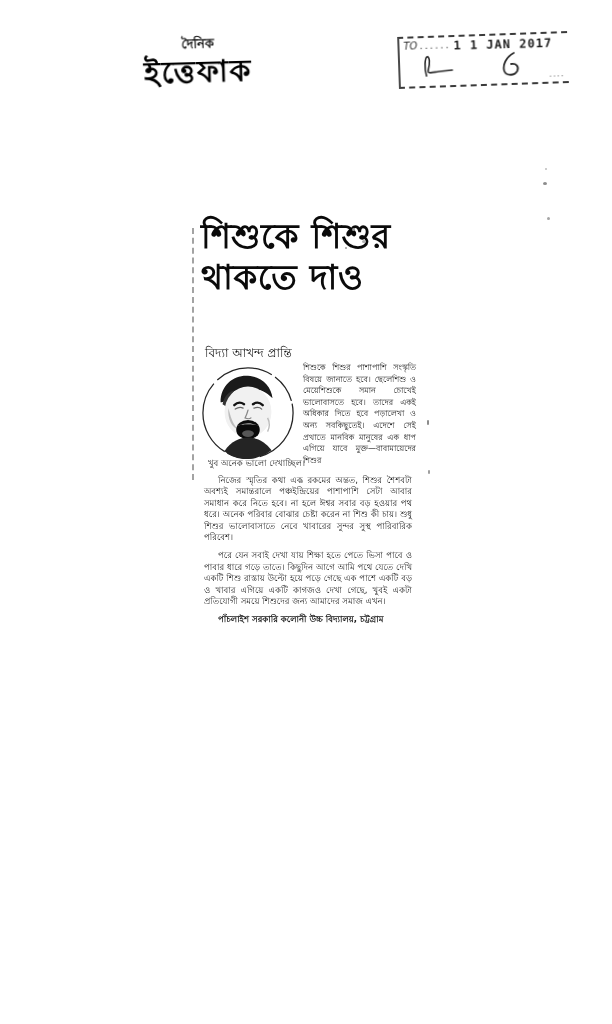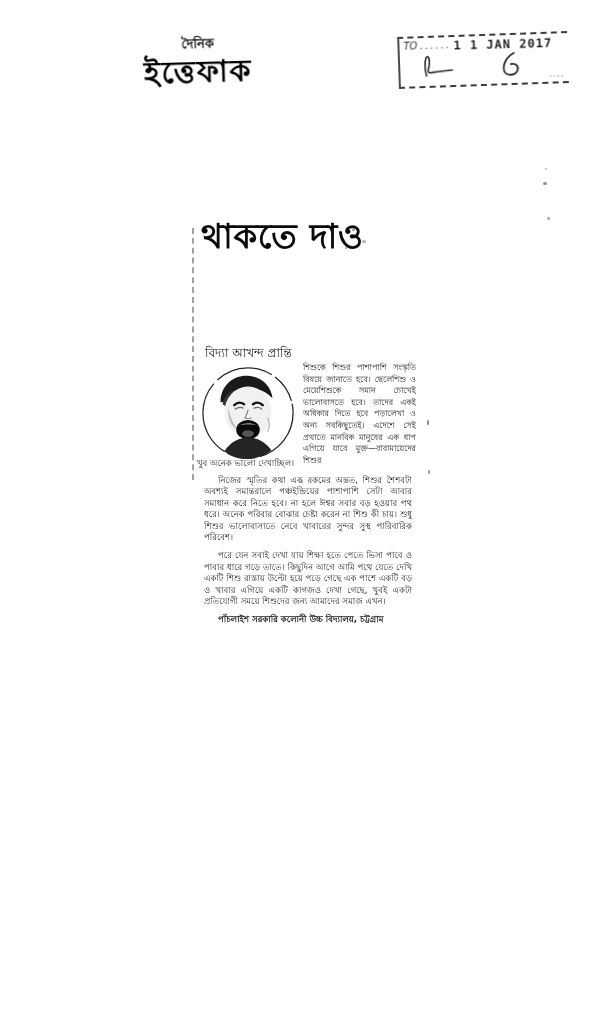--- a/index.html
+++ b/index.html
@@ -41,21 +41,21 @@
     filter:blur(.2px);letter-spacing:.5px;
   }
   .byline{position:absolute;left:205px;top:344px;font-size:12px;font-weight:400;color:#141414;filter:blur(.25px);}
   
   .photo{position:absolute;left:198px;top:365px;width:100px;height:98px;filter:grayscale(1) contrast(1.1) blur(.3px);}
   
   .sidetext{
     position:absolute;left:303px;top:362px;width:113px;
     font-size:8px;line-height:11.6px;text-align:justify;color:#242424;filter:blur(.35px);
   }
-  .caption{position:absolute;left:197px;top:457px;width:108px;font-size:8.5px;color:#242424;filter:blur(.35px);white-space:nowrap;}
+  .caption{position:absolute;left:197px;top:457px;width:108px;font-size:8.5px;color:#242424;filter:blur(.35px);white-space:nowrap;text-align:right;}
   .bodytext{
     position:absolute;left:197px;top:468px;width:222px;
     font-size:8.5px;line-height:11.4px;text-align:justify;color:#1f1f1f;filter:blur(.35px);
   }
   .bodytext p{margin:7px;text-indent:14px;}
   .credit{font-weight:700;text-indent:0;margin-top:1px;}
   
   .speck{position:absolute;background:#9a9a9a;border-radius:50%;}
   .s1{left:352px;top:228px;width:3px;height:3px;}
   .s2{left:362px;top:240px;width:4px;height:3px;background:#b0b0b0;}
@@ -86,20 +86,21 @@
     <svg class="stamp-hand" width="130" height="28" viewBox="0 0 130 28">
       <path d="M8,22 C6,14 7,4 9,3 C12,2 12,10 10,16 C9,20 12,19 20,18 L34,17" fill="none" stroke="#2b2b2b" stroke-width="1.6" stroke-linecap="round"></path>
       <path d="M96,2 C88,6 84,14 86,20 C88,25 96,25 99,20 C101,16 98,12 93,13" fill="none" stroke="#2b2b2b" stroke-width="1.8" stroke-linecap="round"></path>
     </svg>
     <span class="stamp-trail">....</span>
   </div>
 
   <div class="colrule"></div>
 
   <div class="headline">
+    <div>শিশুকে শিশুর</div>
     <div>থাকতে দাও</div>
   </div>
 
   <div class="byline">বিদ্যা আখন্দ প্রান্তি</div>
 
   <svg class="photo" viewBox="0 0 100 100">
     <circle cx="50" cy="49" r="46" fill="#f7f6f4" stroke="#2e2e2e" stroke-width="1.3" stroke-dasharray="60 4 30 3 80 5"></circle>
 
     <path d="M22,38 C22,20 36,10 50,11 C64,12 74,22 75,34 C67,26 60,24 52,25 C44,26 36,24 33,30 C29,35 26,38 22,38 Z" fill="#232323"></path>
     <path d="M24,40 C26,31 31,27 36,26 C32,32 30,38 30,44 Z" fill="#3a3a3a"></path>

